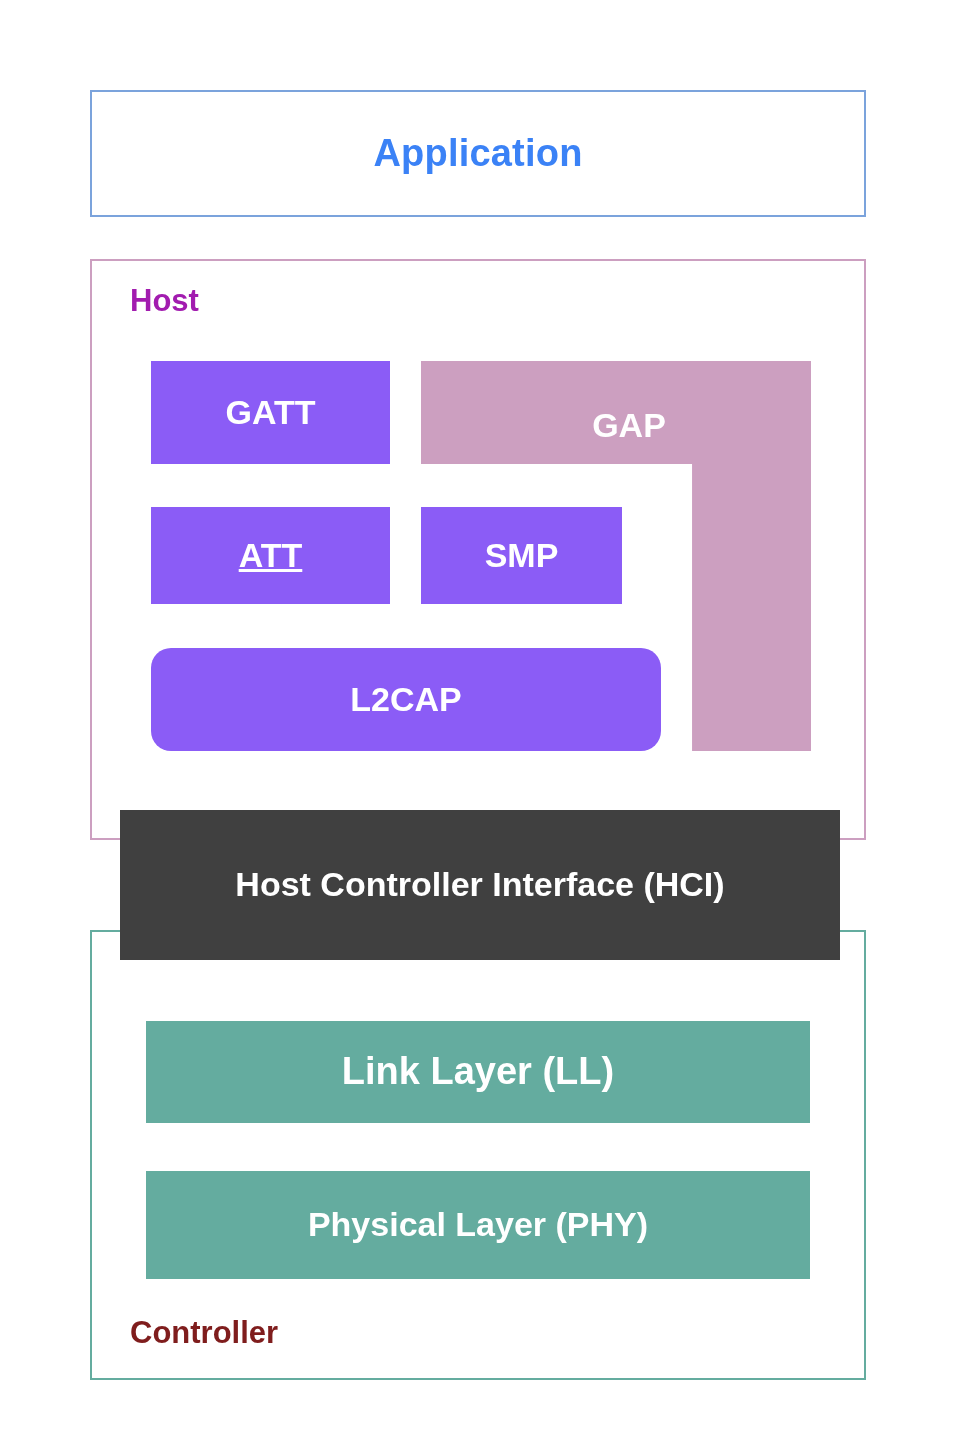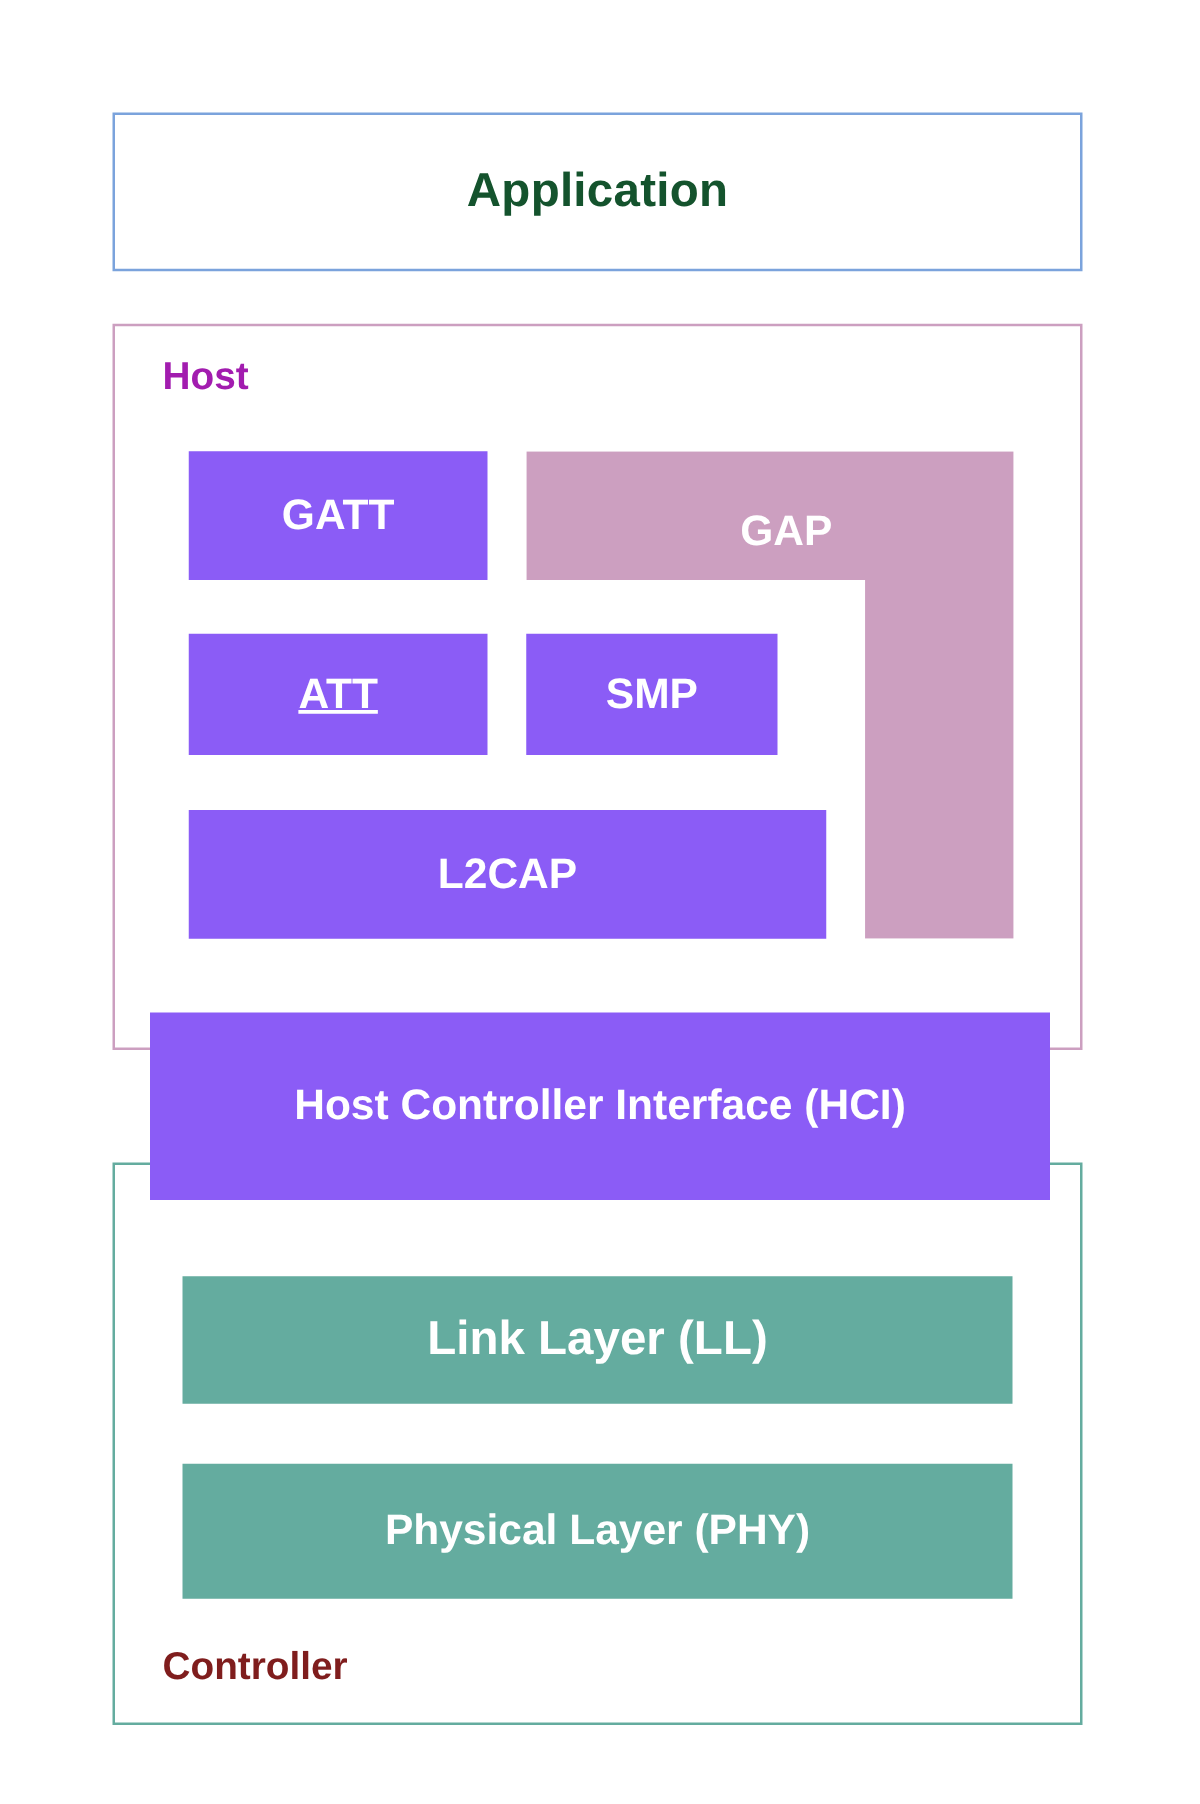--- a/index.html
+++ b/index.html
@@ -29,21 +29,21 @@
     left: 90px;
     top: 90px;
     width: 776px;
     height: 127px;
     border: 2px solid #7ba3dc;
     display: flex;
     align-items: center;
     justify-content: center;
   }
   #application-label {
-    color: #14532d;
+    color: #3b82f6;
     font-size: 38px;
     font-weight: bold;
     letter-spacing: 0.2px;
   }
 
   #host-box {
     left: 90px;
     top: 259px;
     width: 776px;
     height: 581px;
@@ -80,27 +80,27 @@
     box-sizing: border-box;
     display: flex;
     align-items: center;
     justify-content: center;
     color: #ffffff;
     font-weight: bold;
     text-align: center;
     line-height: 1.1;
   }
   .block.host   { background: #8b5cf6; }
-  .block.hci    { background: #8b5cf6; }
+  .block.hci    { background: #404040; }
   .block.ctrl   { background: #64ac9f; }
 
   #gatt-block  { left: 151px; top: 361px; width: 239px; height: 103px; font-size: 34px; }
   #att-block   { left: 151px; top: 507px; width: 239px; height:  97px; font-size: 34px; text-decoration: underline; }
   #smp-block   { left: 421px; top: 507px; width: 201px; height:  97px; font-size: 34px; }
-  #l2cap-block { left: 151px; top: 648px; width: 510px; height: 103px; font-size: 34px; }
+  #l2cap-block { left: 151px; top: 648px; width: 510px; height: 103px; font-size: 34px; border-radius: 20px; }
 
   
   #gap-block {
     left: 421px;
     top: 361px;
     width: 390px;
     height: 390px;
     background: #cc9fc0;
     clip-path: polygon(0 0, 100% 0, 100% 100%, 69.5% 100%, 69.5% 26.4%, 0 26.4%);
     display: block;

